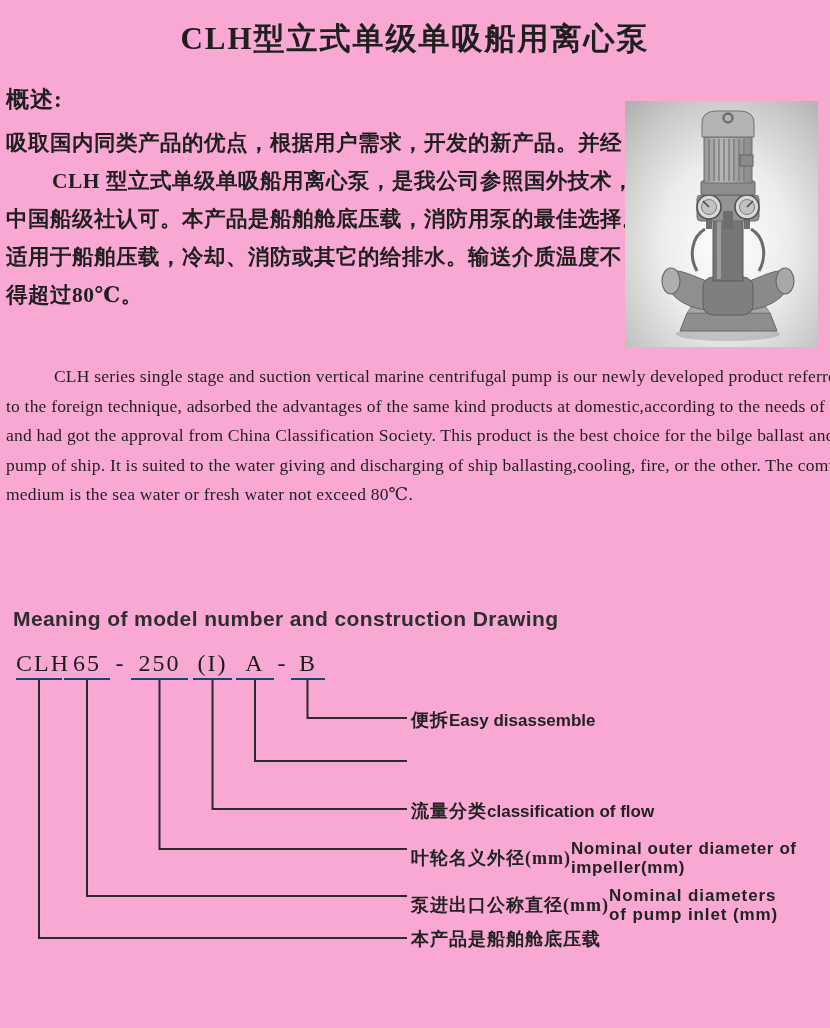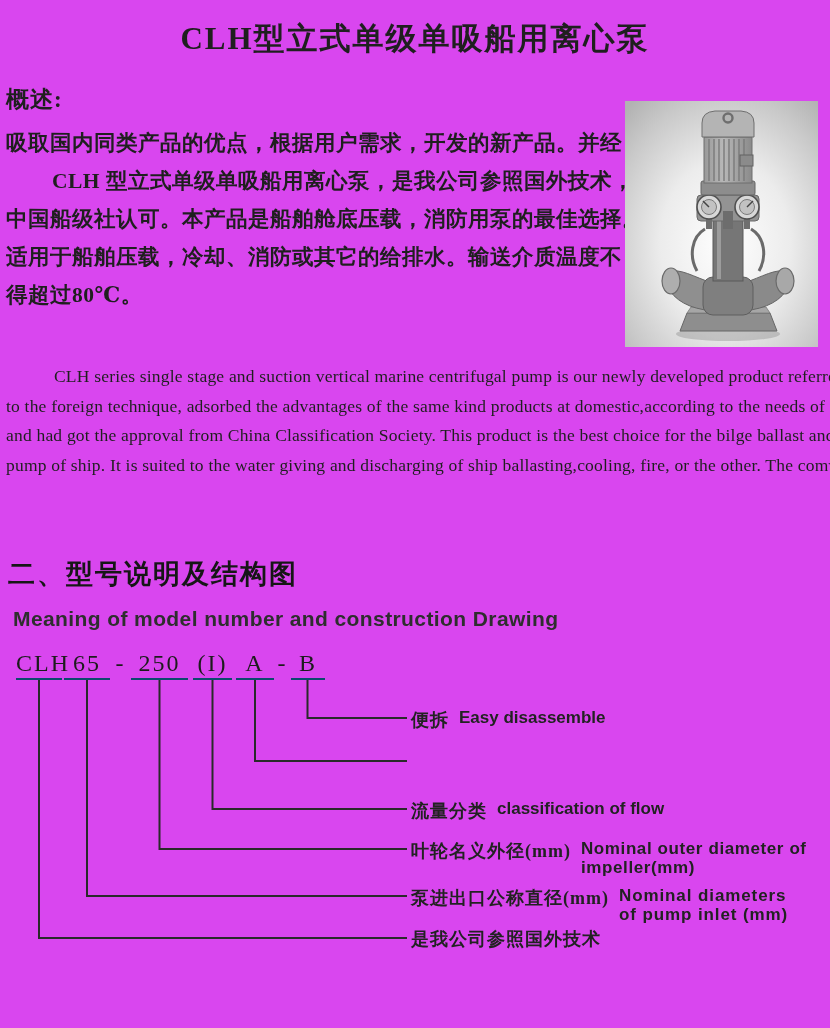--- a/index.html
+++ b/index.html
@@ -1,17 +1,17 @@
 <!DOCTYPE html>
 <html><head>
 <meta charset="utf-8">
 <style>
   html,body{margin:0;padding:0;background:#ffffff;}
   .page{
-    position:relative;width:830px;height:1028px;background:#d946ef;
+    position:relative;width:830px;height:1028px;background:#f9a8d4;
     color:#1f1f1f;overflow:hidden;
     font-family:"Liberation Serif","DejaVu Serif",serif;
   }
   .title{
     position:absolute;top:18px;left:0;width:100%;margin:0;
     text-align:center;font-size:31px;font-weight:bold;letter-spacing:2px;
     font-family:"Liberation Serif","DejaVu Serif",serif;
   }
   .ov-label{
     position:absolute;top:84px;left:6px;
@@ -48,21 +48,21 @@
   }
   .diagram{position:absolute;top:646px;left:0;width:830px;height:382px;}
   .leader-lines{position:absolute;top:0;left:0;width:830px;height:382px;}
   .tok{
     position:absolute;top:2px;height:30px;line-height:30px;text-align:center;
     font-size:24px;letter-spacing:2px;color:#1c1c1c;
     font-family:"Liberation Serif","DejaVu Serif",serif;
   }
   .tok.u{border-bottom:2px solid #0c4a6e;}
   .lbl{
-    position:absolute;left:411px;display:flex;gap:10px;align-items:flex-start;
+    position:absolute;left:411px;display:flex;gap:0;align-items:center;
     font-family:"Liberation Sans","DejaVu Sans",sans-serif;color:#222222;
   }
   .lbl .cn{
     font-family:"Liberation Serif","DejaVu Serif",serif;
     font-size:18px;font-weight:700;white-space:nowrap;letter-spacing:1px;
   }
   .lbl .en{font-size:17px;font-weight:700;line-height:19px;}
   .lbl .en.w2{max-width:202px;letter-spacing:0.1px;}
   .lbl .en.w4{max-width:228px;letter-spacing:0.6px;}
   .lbl .en.w5{max-width:182px;letter-spacing:0.9px;}
@@ -147,23 +147,23 @@
       <path d="M77,36 L77,22 Q77,11 90,10 L116,10 Q129,11 129,22 L129,36 Z" fill="#b4b4b4" stroke="#6e6e6e" stroke-width="1"></path>
       <circle cx="103" cy="17" r="4.5" fill="none" stroke="#6e6e6e" stroke-width="2.4"></circle>
     </svg>
   </figure>
 
   <div class="en-para">
     <div class="en-line first">CLH series single stage and suction vertical marine centrifugal pump is our newly developed product referred</div>
     <div class="en-line">to the foreign technique, adsorbed the advantages of the same kind products at domestic,according to the needs of user,</div>
     <div class="en-line">and had got the approval from China Classification Society. This product is the best choice for the bilge ballast and fire</div>
     <div class="en-line">pump of ship. It is suited to the water giving and discharging of ship ballasting,cooling, fire, or the other. The comveying</div>
+    <div class="en-line last">medium is the sea water or fresh water not exceed 80℃.</div>
   </div>
 
-  <h2 class="sec-heading">二、型号说明及结构图</h2>
   <div class="sec-sub">Meaning of model number and construction Drawing</div>
 
   <div class="diagram">
 
     <svg class="leader-lines" viewBox="0 0 830 382" xmlns="http://www.w3.org/2000/svg">
       <g fill="none" stroke="#2a2a2a" stroke-width="2">
         <path d="M307.5,34 V72 H407"></path>
         <path d="M255,34 V115 H407"></path>
         <path d="M212.5,34 V163 H407"></path>
         <path d="M159.5,34 V203 H407"></path>
@@ -191,17 +191,17 @@
     </div>
     <div class="lbl" style="top:153px">
       <span class="cn">流量分类</span>
       <span class="en">classification of flow</span>
     </div>
     <div class="lbl" style="top:240px">
       <span class="cn">泵进出口公称直径(mm)</span>
       <span class="en w5">Nominal diameters of pump inlet (mm)</span>
     </div>
     <div class="lbl col" style="top:281px">
-      <span class="cn" style="display:block">是我公司参照国外技术</span>
+      <span class="cn" style="display:block">本产品是船舶舱底压载</span>
     </div>
 
   </div>
 </div>
 
 </body></html>

